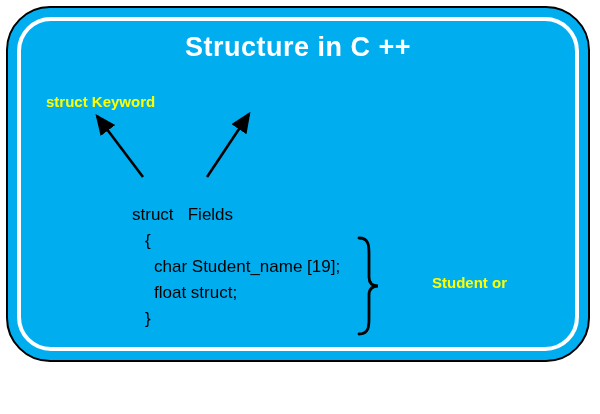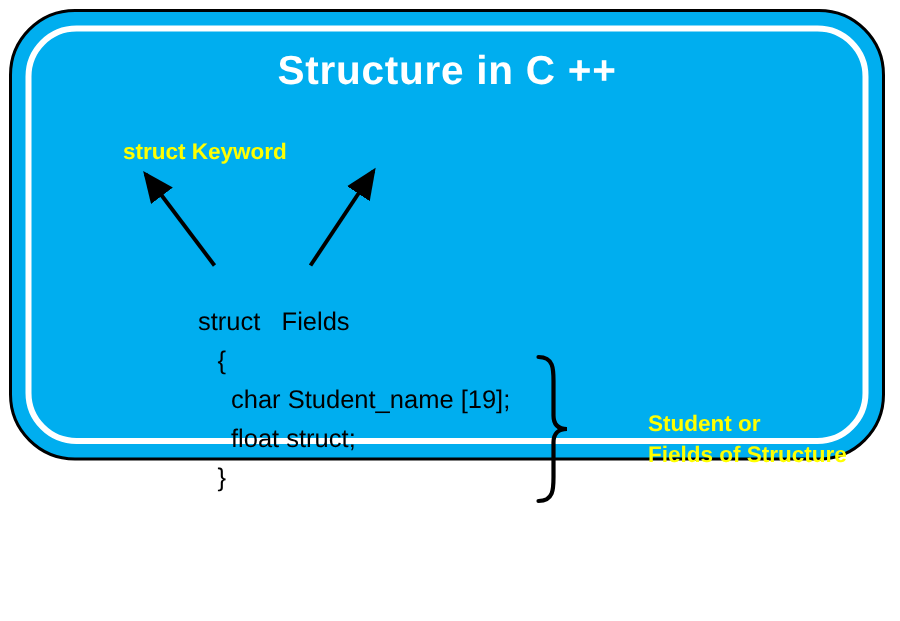--- a/index.html
+++ b/index.html
@@ -13,21 +13,21 @@
     width: 600px;
     height: 414px;
     background: #ffffff;
     overflow: hidden;
   }
   .panel {
     position: absolute;
     left: 6px;
     top: 6px;
     width: 584px;
-    height: 301px;
+    height: 356px;
     background: #00AEEF;
     border: 2px solid #000000;
     border-radius: 44px;
     box-sizing: border-box;
   }
   .inner-border {
     position: absolute;
     left: 9px;
     top: 9px;
     right: 9px;
@@ -48,21 +48,21 @@
     font-weight: bold;
     letter-spacing: 0.5px;
   }
   .label {
     position: absolute;
     color: #FFFF00;
     font-size: 15px;
     font-weight: bold;
     white-space: nowrap;
   }
-  .label-struct-keyword { left: 38px;  top: 85px; margin-left: 36px; }
+  .label-struct-keyword { left: 38px;  top: 85px; }
   .label-structure-tag  { left: 181px; top: 85px; }
   .label-members        { left: 424px; top: 264px; line-height: 21px; }
   .arrows-layer {
     position: absolute;
     left: 0;
     top: 0;
     width: 600px;
     height: 414px;
     pointer-events: none;
   }
@@ -98,21 +98,20 @@
     <div class="code-block">
       <div class="code-line">struct   Fields</div>
       <div class="code-line indent-1">{</div>
       <div class="code-line indent-2">char Student_name [19];</div>
       <div class="code-line indent-2">float struct;</div>
       <div class="code-line indent-1">}</div>
     </div>
 
     <div class="label label-members">
       <span>Student or</span><br>
-      <span>Fields of Structure</span>
     </div>
   </div>
 
   <svg class="arrows-layer" viewBox="0 0 600 414" xmlns="http://www.w3.org/2000/svg">
     <defs>
       <marker id="ah" markerWidth="9" markerHeight="8" refX="7" refY="3.5" orient="auto">
         <path d="M0,0 L8,3.5 L0,7 Z" fill="#000000"></path>
       </marker>
     </defs>
     <line x1="143" y1="177" x2="97" y2="116" stroke="#000000" stroke-width="2.6" marker-end="url(#ah)"></line>

